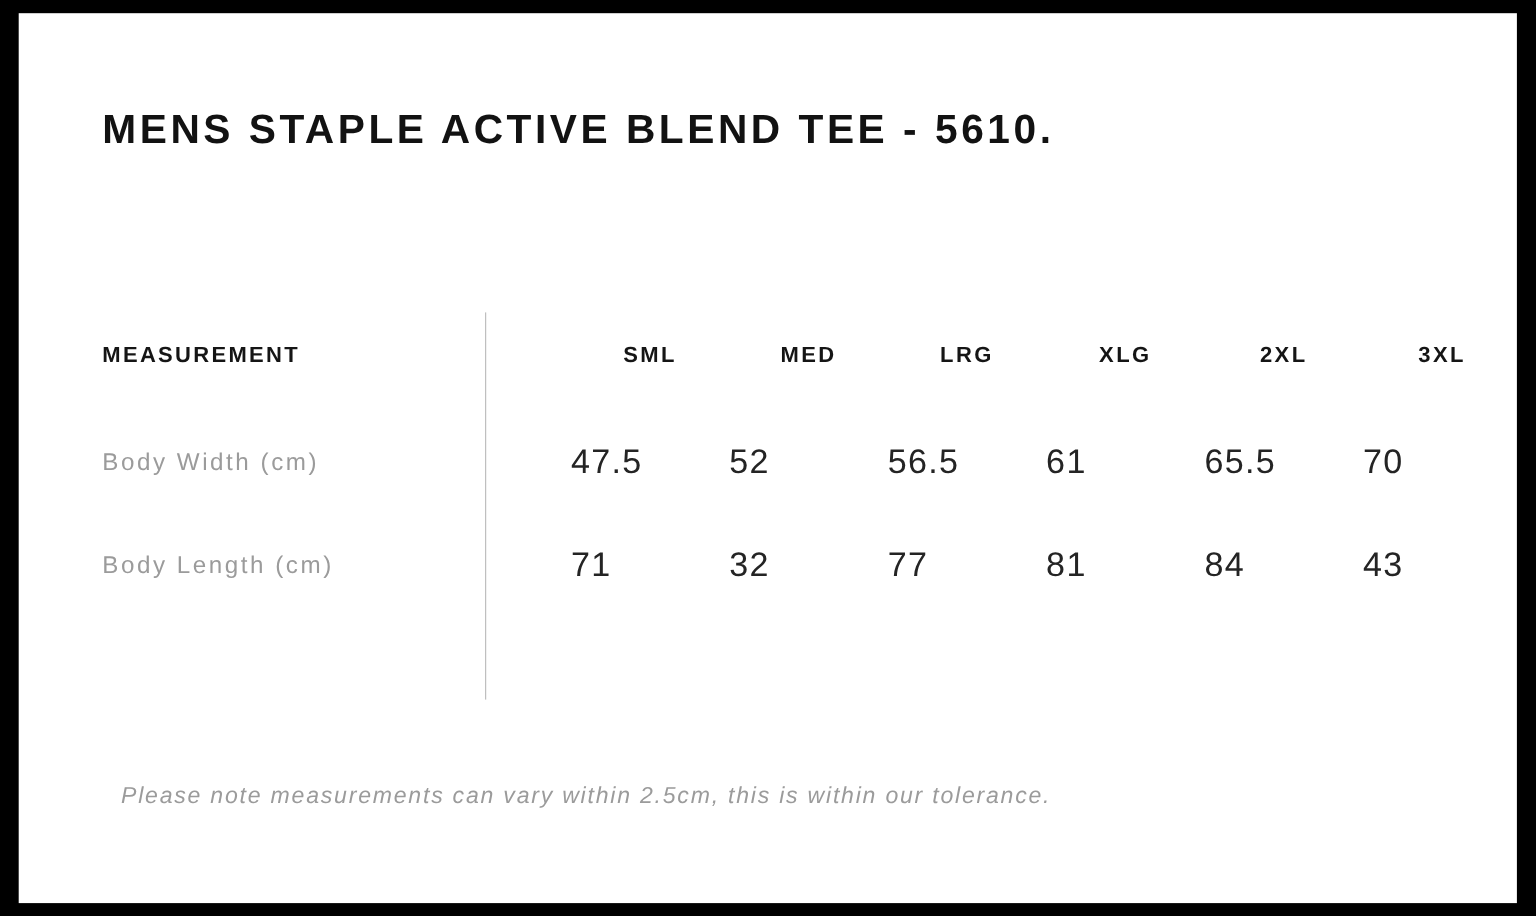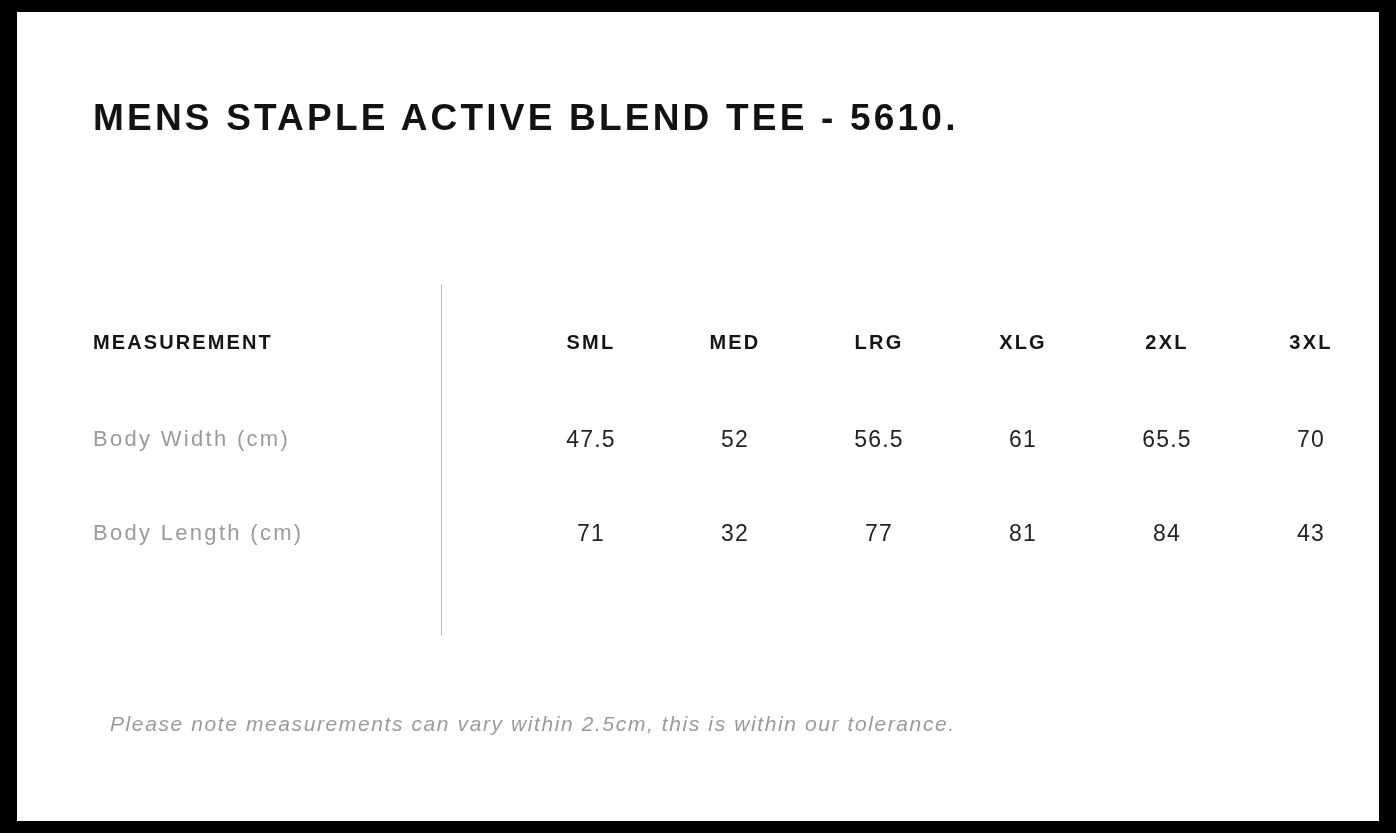--- a/index.html
+++ b/index.html
@@ -27,21 +27,21 @@
     top: 85px;
     font-size: 37px;
     font-weight: bold;
     letter-spacing: 3.2px;
     color: #121212;
     white-space: nowrap;
   }
   .table-wrap {
     position: absolute;
     left: 76px;
-    top: 280px;
+    top: 261px;
     width: 1230px;
   }
   .vrule {
     position: absolute;
     left: 424px;
     top: 272px;
     width: 1px;
     height: 352px;
     background: #b9b9b9;
   }
@@ -88,25 +88,25 @@
     text-align: center;
   }
   .cell-label {
     font-size: 22px;
     letter-spacing: 2.3px;
     color: #9b9b9b;
     font-weight: normal;
     text-align: left;
   }
   .cell-value {
-    font-size: 23px;
+    font-size: 31px;
     letter-spacing: 1.2px;
     color: #242424;
     font-weight: normal;
-    text-align: center;
+    text-align: left;
   }
   .note {
     position: absolute;
     left: 93px;
     top: 700px;
     font-size: 21px;
     font-style: italic;
     letter-spacing: 1.6px;
     color: #9b9b9b;
     white-space: nowrap;

